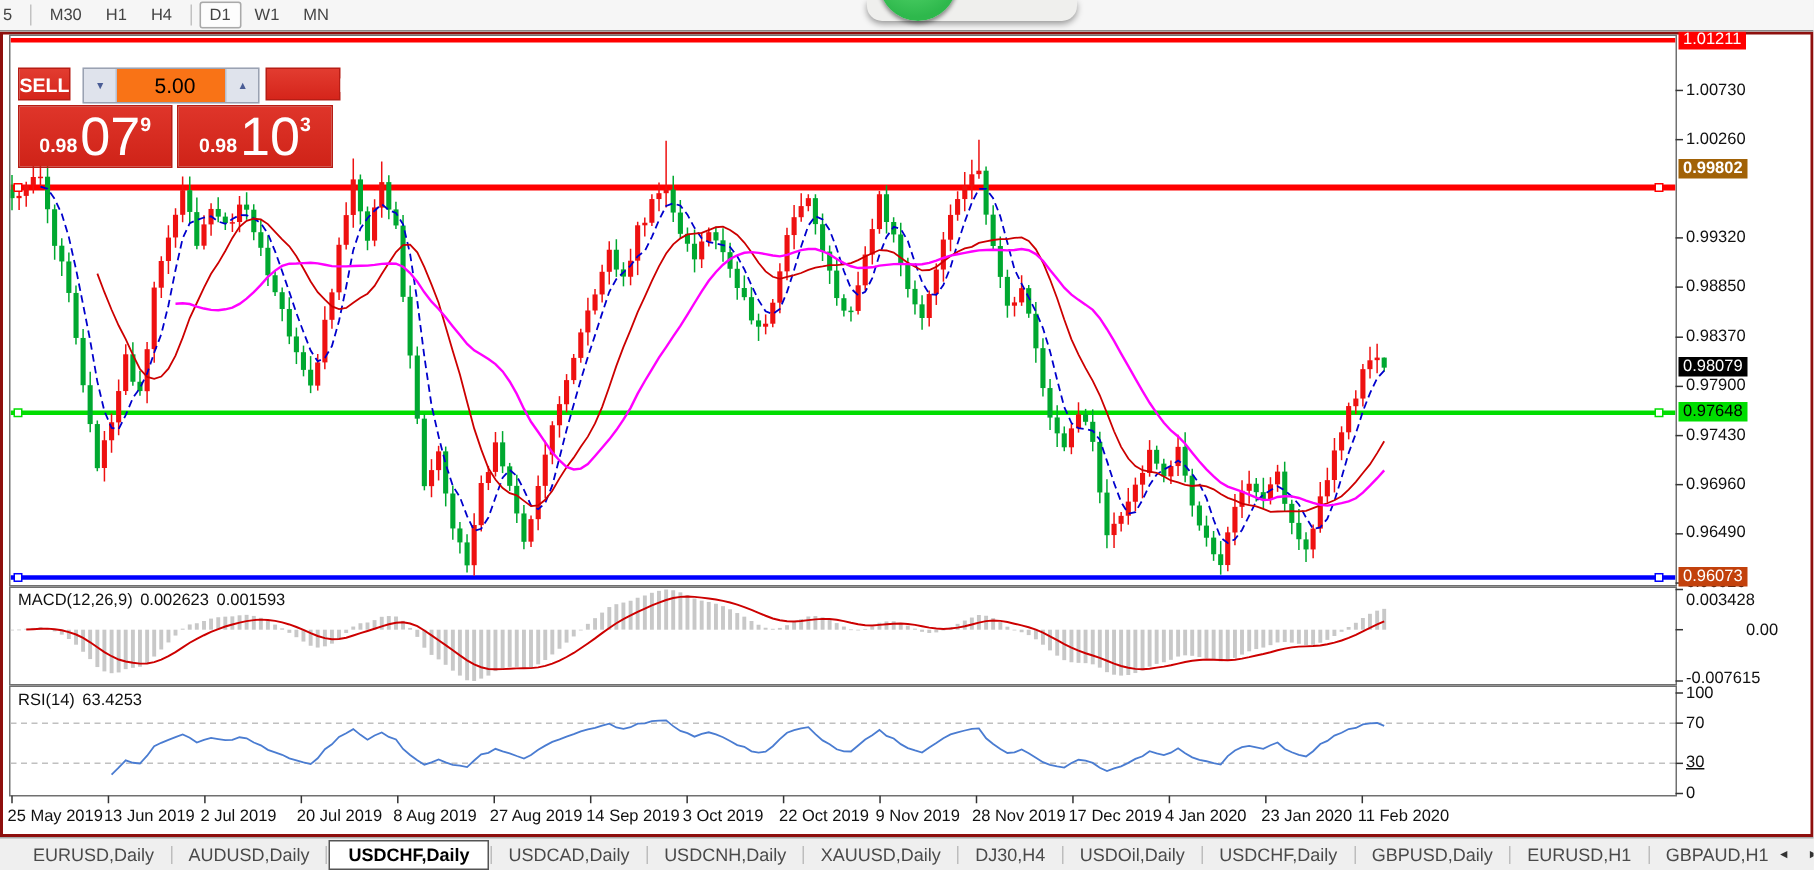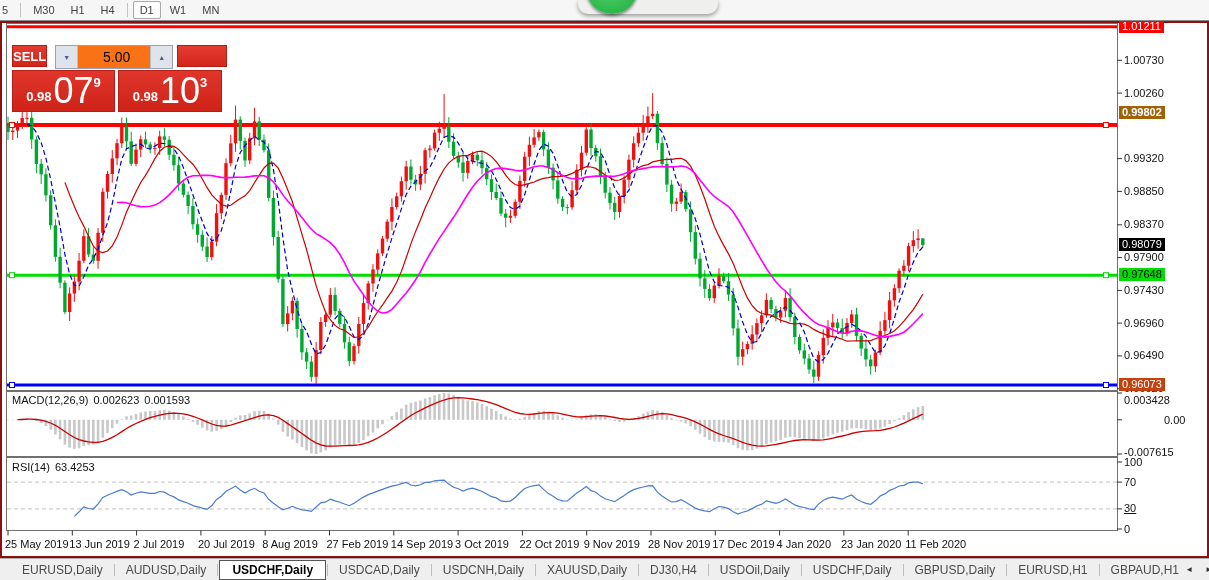--- a/index.html
+++ b/index.html
@@ -772,21 +772,21 @@
       <div class="ax-label" style="left: 1124px; top: 446px;">-0.007615</div>
       <div class="ax-label" style="left: 1124px; top: 455.5px;">100</div>
       <div class="ax-label" style="left: 1124px; top: 475.6px;">70</div>
       <div class="ax-label" style="left: 1124px; top: 502.4px; text-decoration: underline;">30</div>
       <div class="ax-label" style="left: 1124px; top: 522.5px;">0</div>
       <div class="date-label" style="left: 5px; top: 538px;">25 May 2019</div>
       <div class="date-label" style="left: 69.3px; top: 538px;">13 Jun 2019</div>
       <div class="date-label" style="left: 133.6px; top: 538px;">2 Jul 2019</div>
       <div class="date-label" style="left: 197.9px; top: 538px;">20 Jul 2019</div>
       <div class="date-label" style="left: 262.2px; top: 538px;">8 Aug 2019</div>
-      <div class="date-label" style="left: 326.5px; top: 538px;">27 Feb 2019</div>
+      <div class="date-label" style="left: 326.5px; top: 538px;">27 Aug 2019</div>
       <div class="date-label" style="left: 390.8px; top: 538px;">14 Sep 2019</div>
       <div class="date-label" style="left: 455.1px; top: 538px;">3 Oct 2019</div>
       <div class="date-label" style="left: 519.4px; top: 538px;">22 Oct 2019</div>
       <div class="date-label" style="left: 583.7px; top: 538px;">9 Nov 2019</div>
       <div class="date-label" style="left: 648px; top: 538px;">28 Nov 2019</div>
       <div class="date-label" style="left: 712.3px; top: 538px;">17 Dec 2019</div>
       <div class="date-label" style="left: 776.6px; top: 538px;">4 Jan 2020</div>
       <div class="date-label" style="left: 840.9px; top: 538px;">23 Jan 2020</div>
       <div class="date-label" style="left: 905.2px; top: 538px;">11 Feb 2020</div>
     </div>

